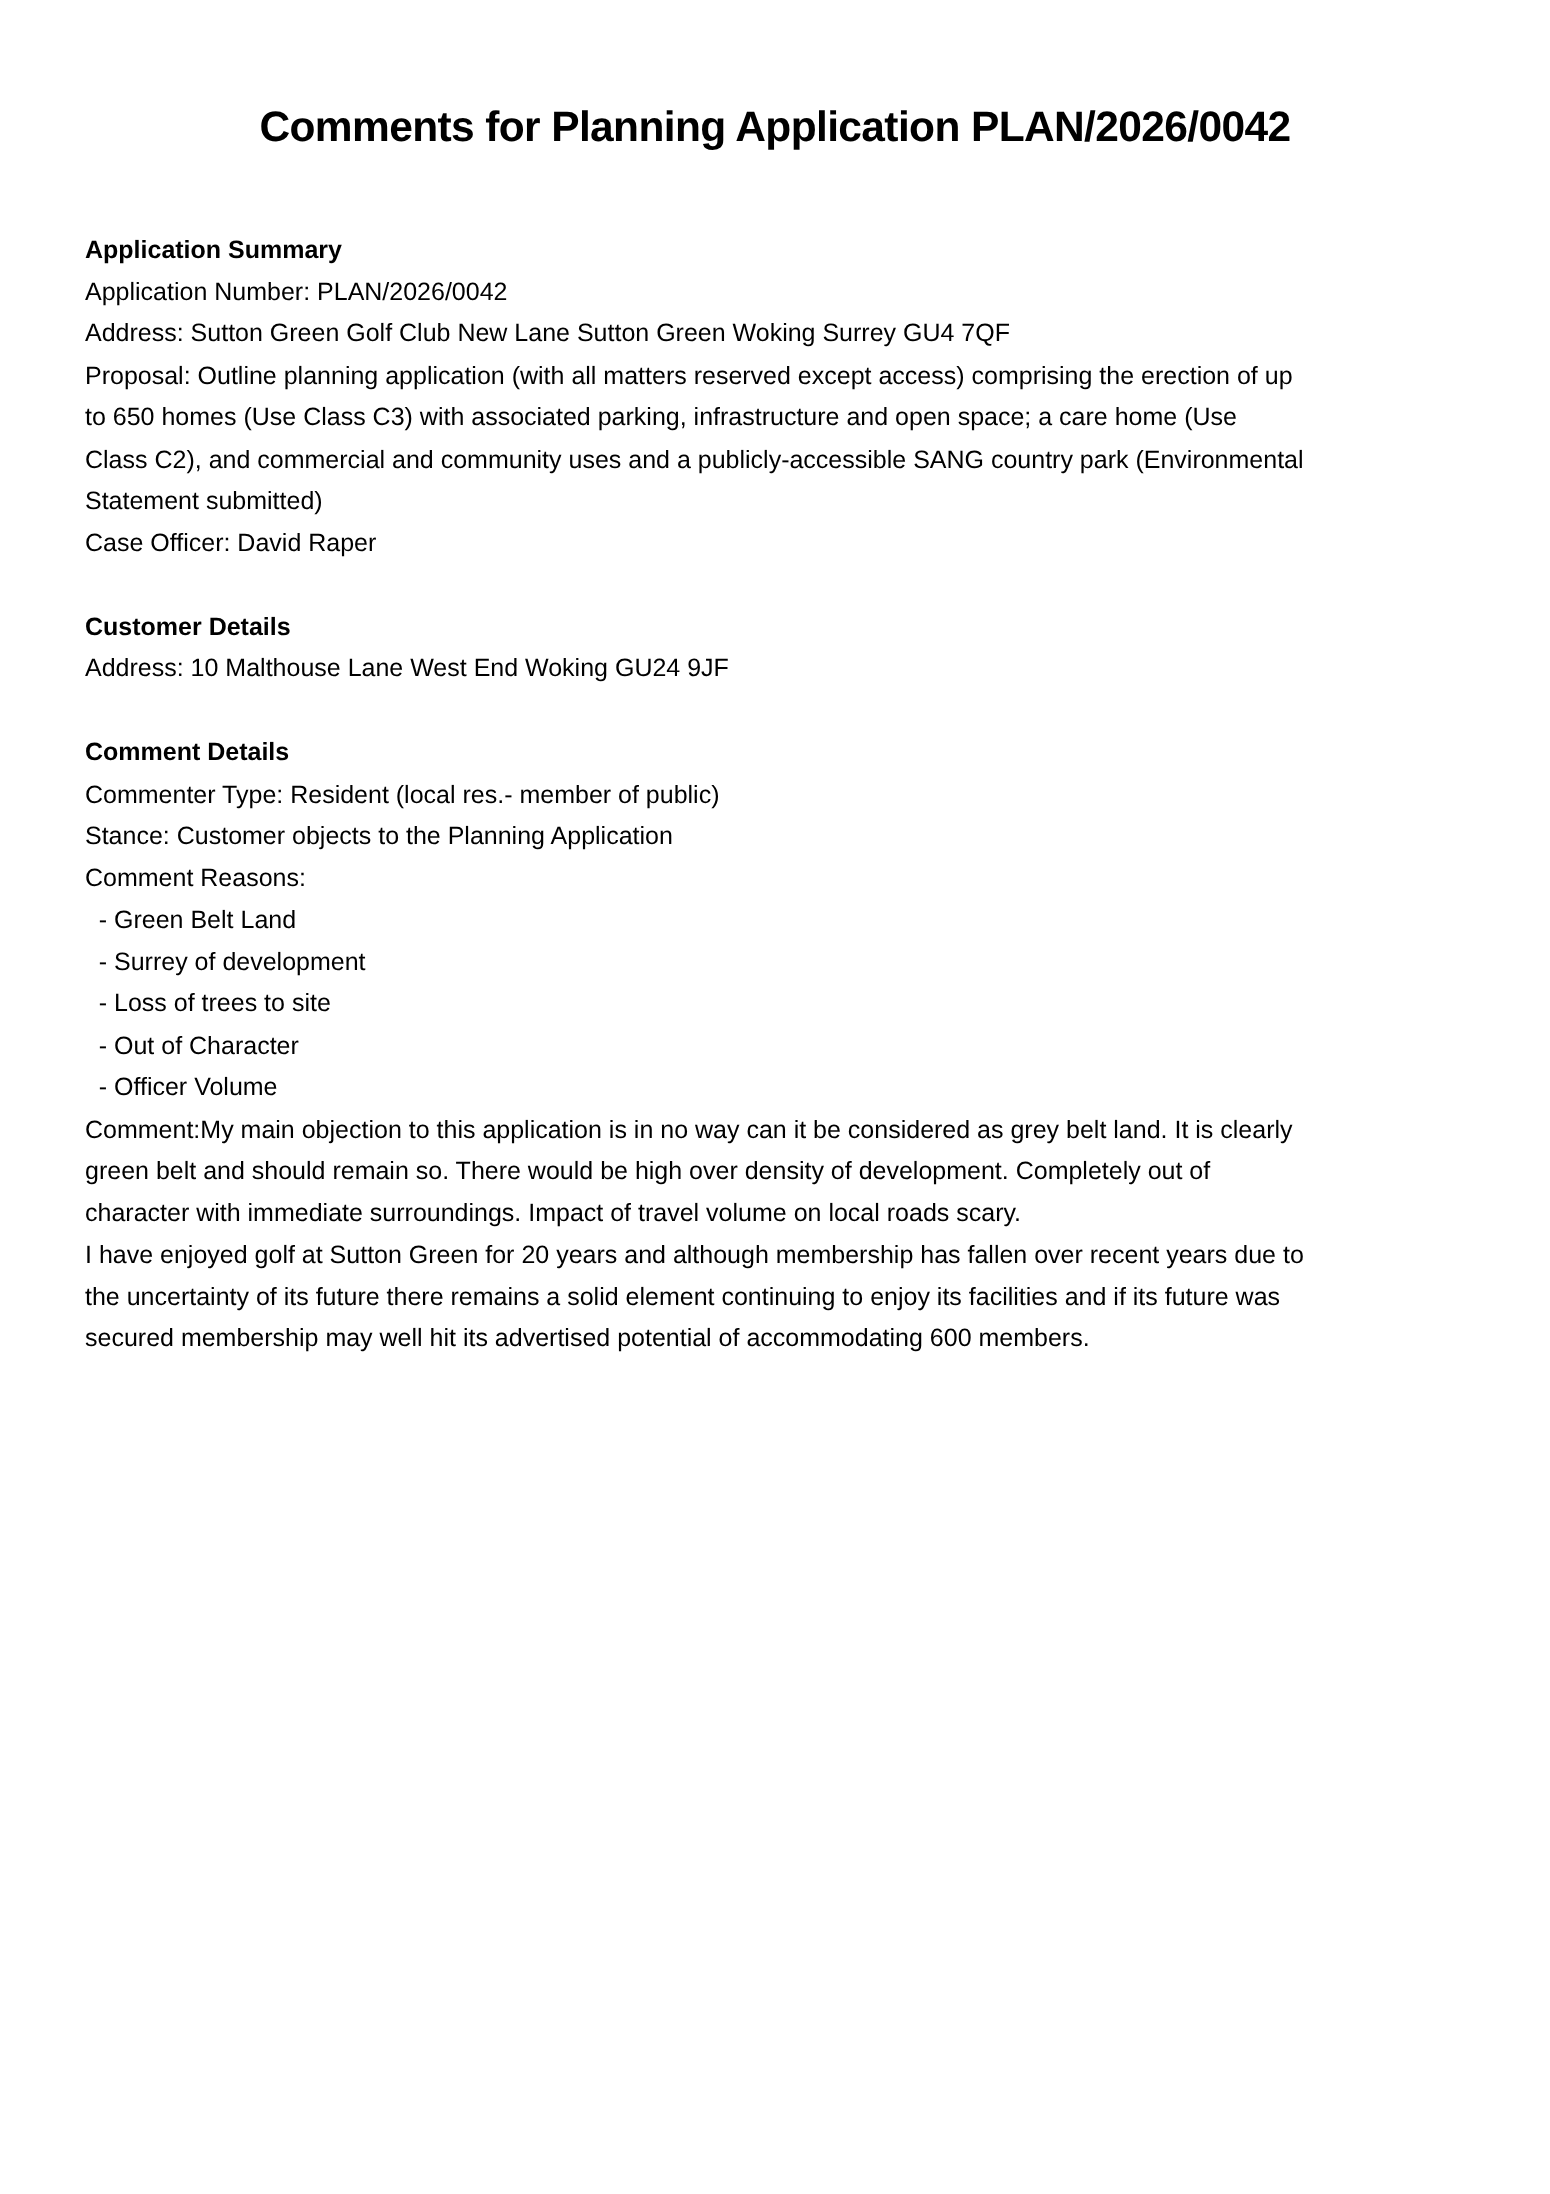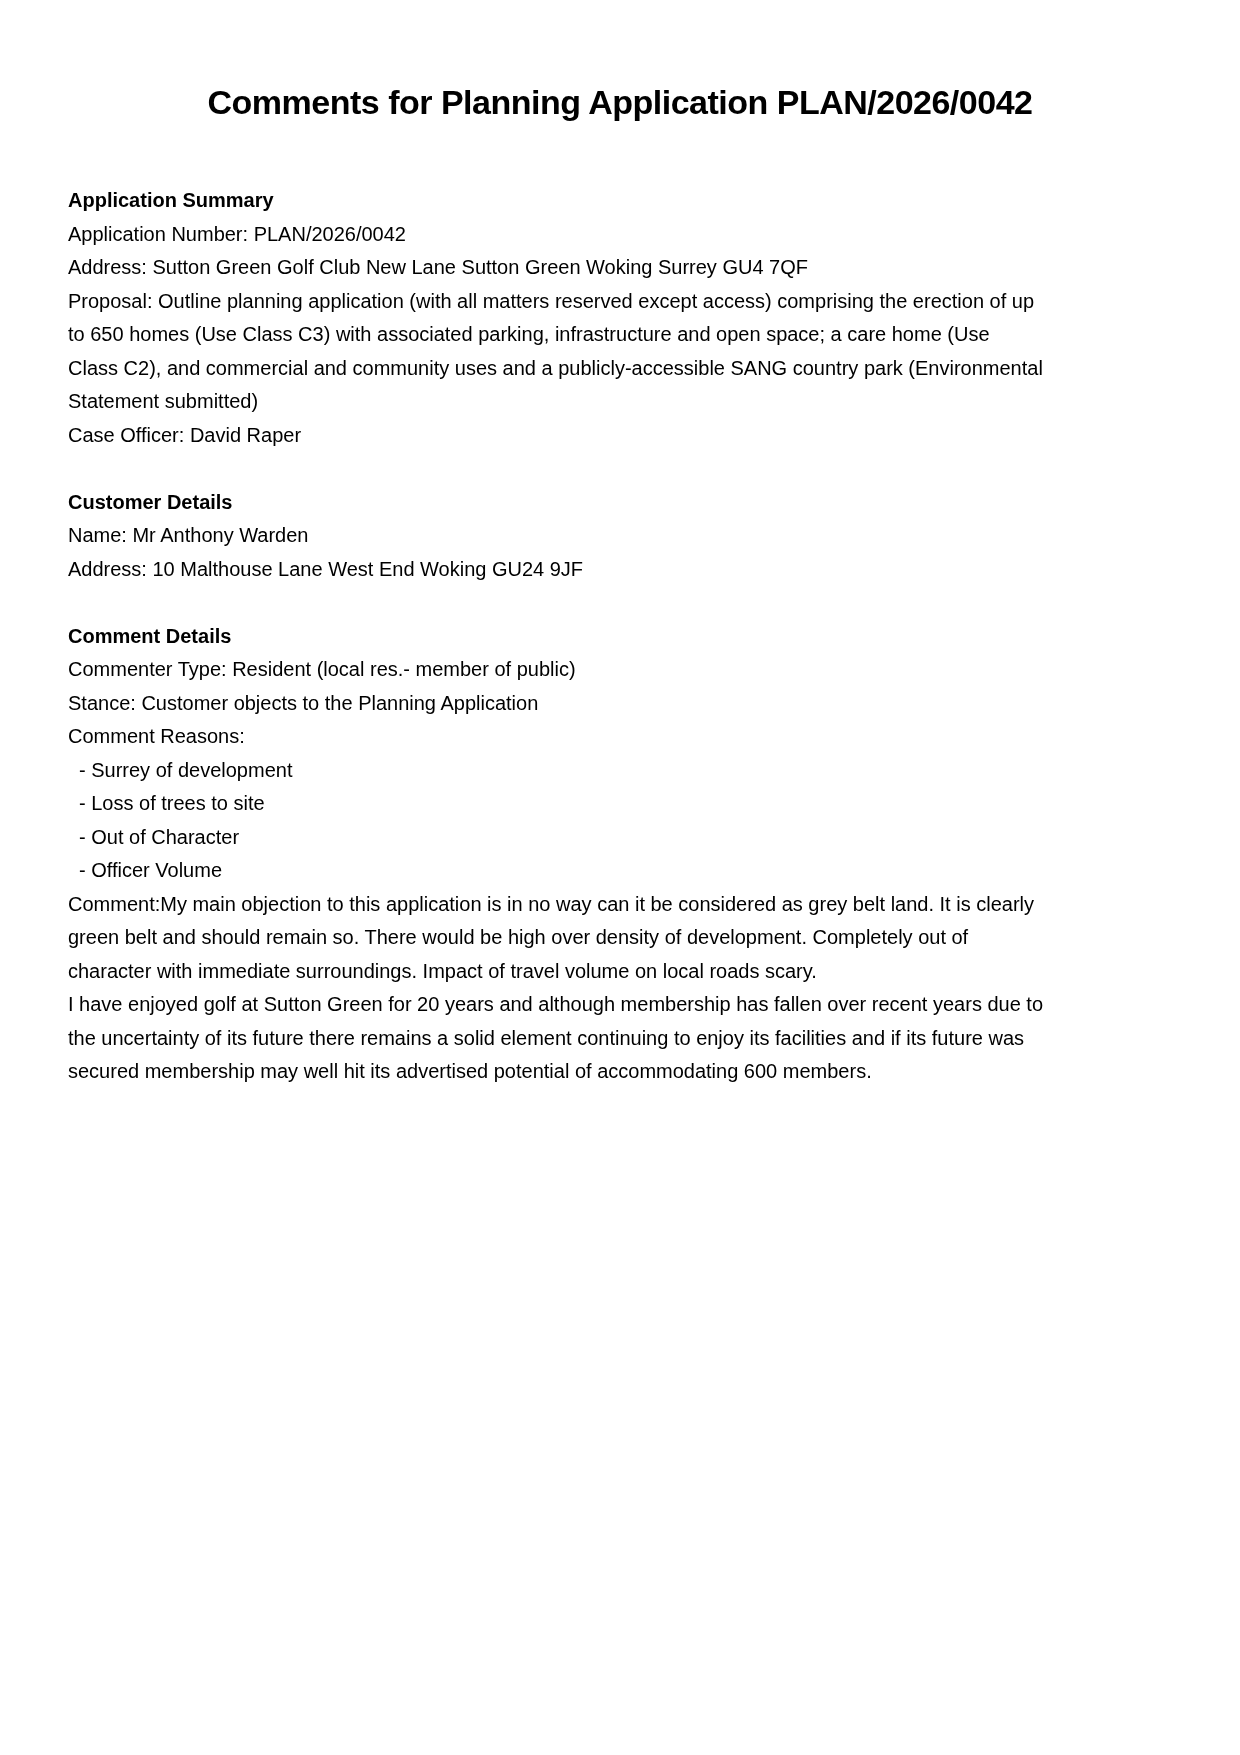--- a/index.html
+++ b/index.html
@@ -70,30 +70,30 @@
     <section>
       <h2>Application Summary</h2>
       <p>Application Number: PLAN/2026/0042</p>
       <p>Address: Sutton Green Golf Club New Lane Sutton Green Woking Surrey GU4 7QF</p>
       <p>Proposal: Outline planning application (with all matters reserved except access) comprising the erection of up to 650 homes (Use Class C3) with associated parking, infrastructure and open space; a care home (Use Class C2), and commercial and community uses and a publicly-accessible SANG country park (Environmental Statement submitted)</p>
       <p>Case Officer: David Raper</p>
     </section>
 
     <section>
       <h2>Customer Details</h2>
-      <p>Name: Mr Anthony Warden</p>
       <p>Address: 10 Malthouse Lane West End Woking GU24 9JF</p>
     </section>
 
     <section>
       <h2>Comment Details</h2>
       <p>Commenter Type: Resident (local res.- member of public)</p>
       <p>Stance: Customer objects to the Planning Application</p>
       <p>Comment Reasons:</p>
       <ul class="reasons">
+        <li>- Green Belt Land</li>
         <li>- Surrey of development</li>
         <li>- Loss of trees to site</li>
         <li>- Out of Character</li>
         <li>- Officer Volume</li>
       </ul>
       <p>Comment:My main objection to this application is in no way can it be considered as grey belt land. It is clearly green belt and should remain so. There would be high over density of development. Completely out of character with immediate surroundings. Impact of travel volume on local roads scary.</p>
       <p>I have enjoyed golf at Sutton Green for 20 years and although membership has fallen over recent years due to the uncertainty of its future there remains a solid element continuing to enjoy its facilities and if its future was secured membership may well hit its advertised potential of accommodating 600 members.</p>
     </section>
 
   </div>

